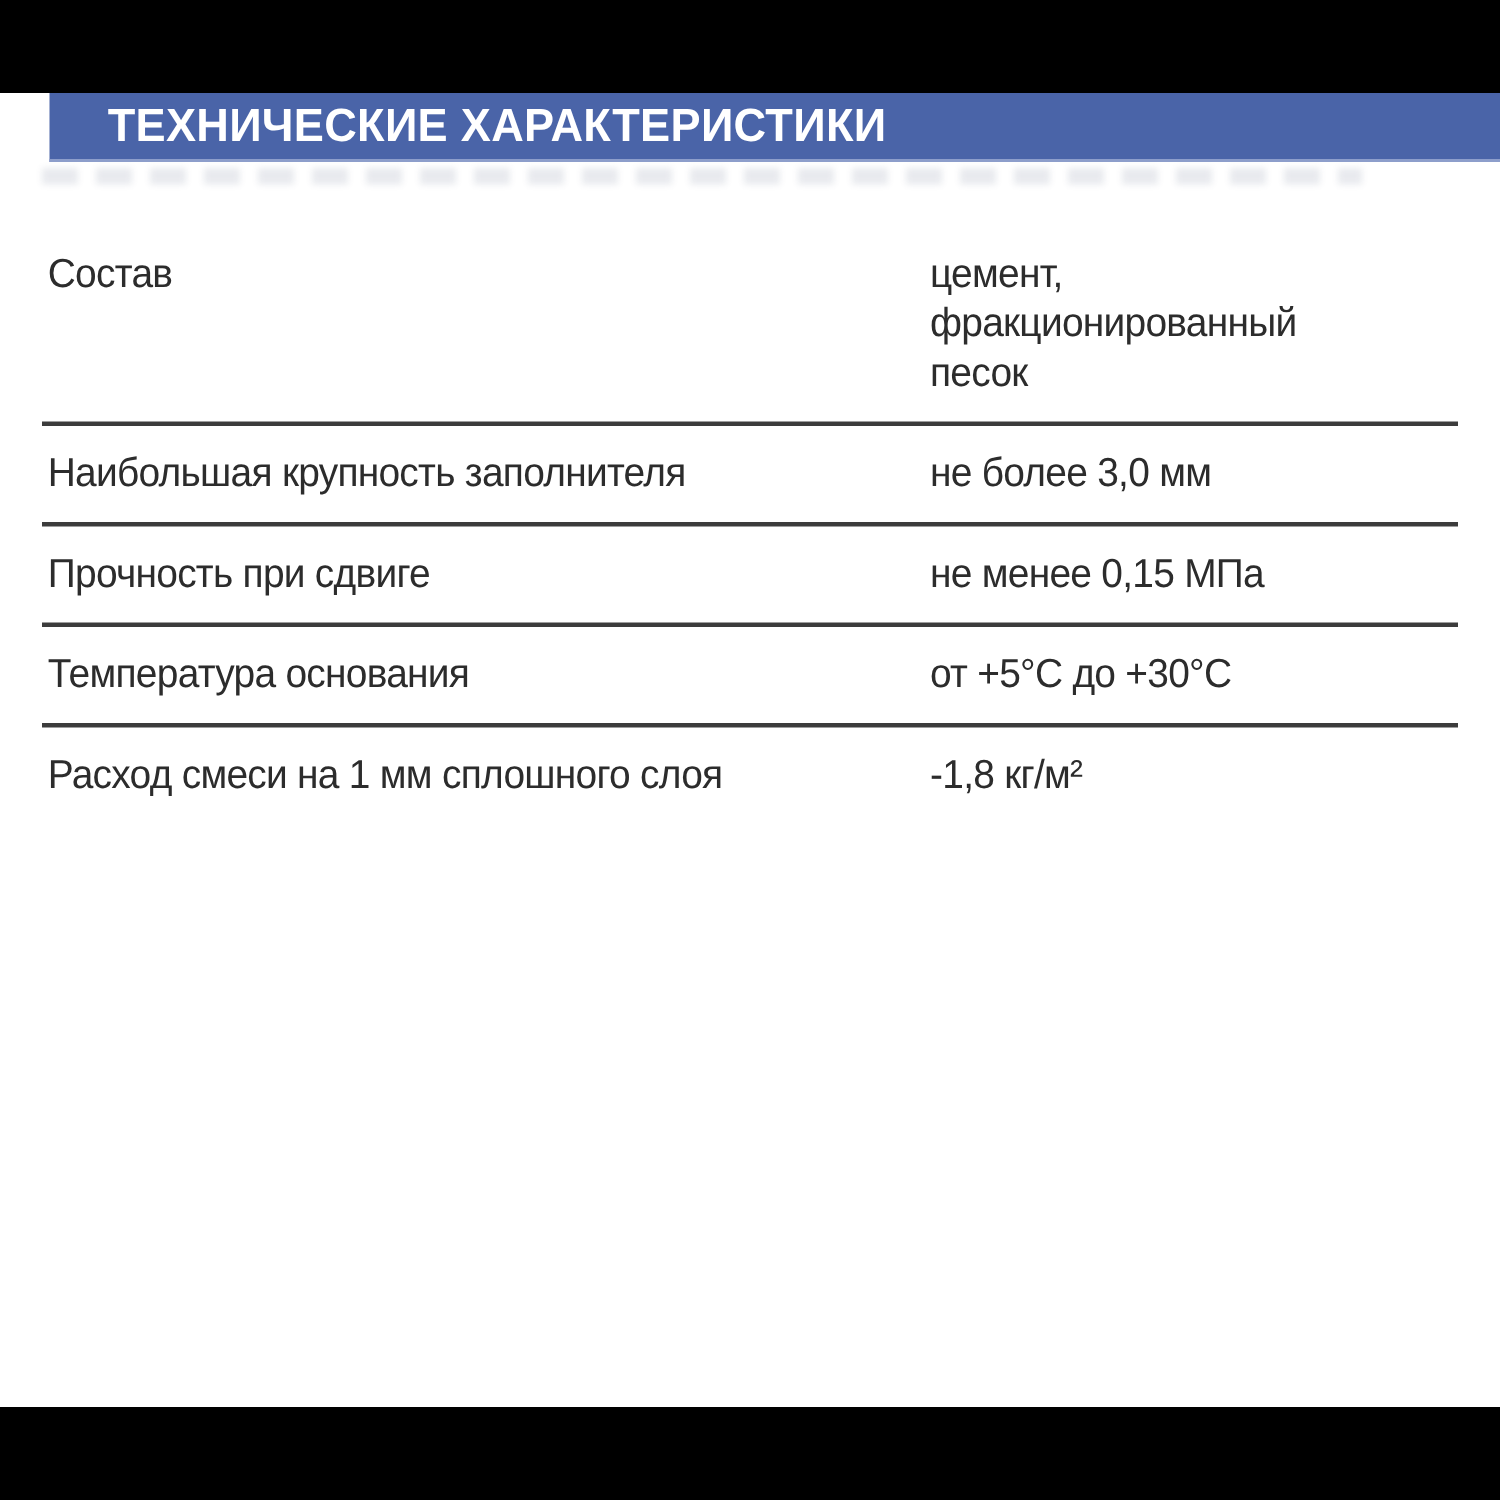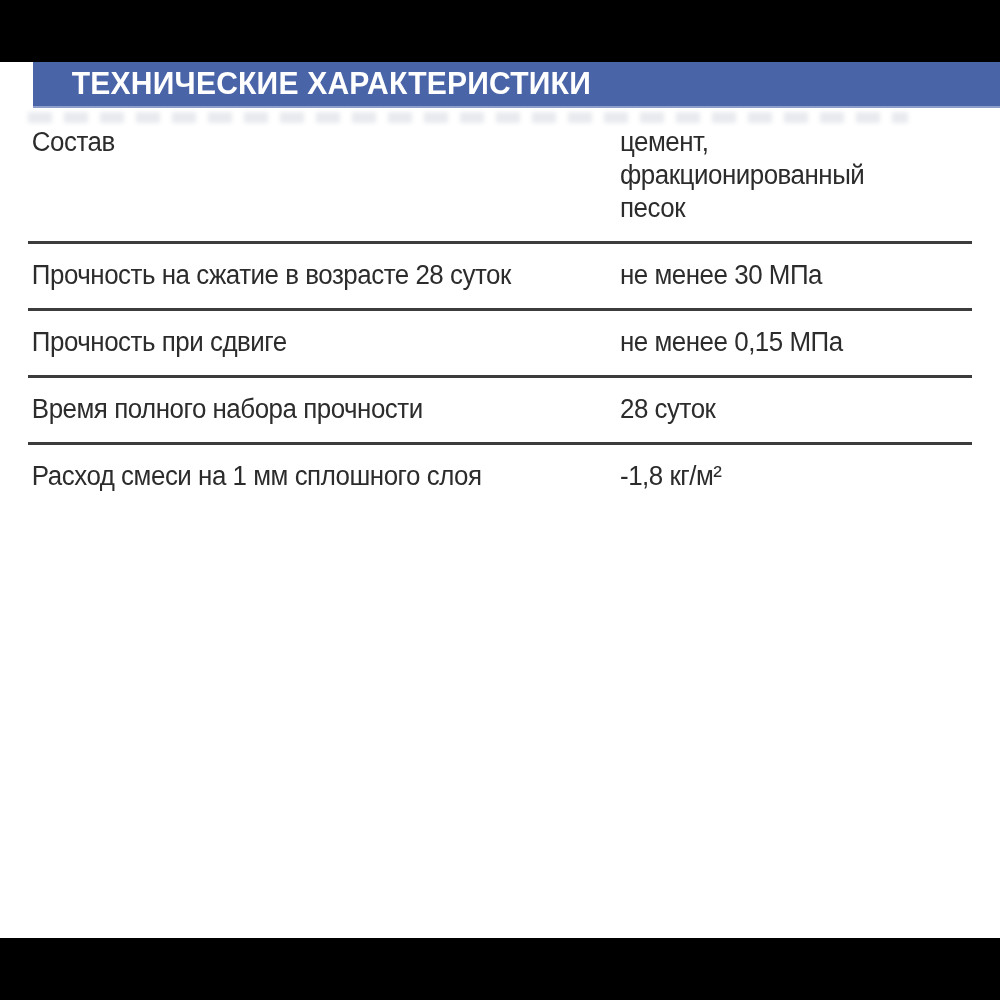--- a/index.html
+++ b/index.html
@@ -60,21 +60,21 @@
     width: 1000px;
     padding: 10px 28px 0 28px;
     z-index: 2;
   }
   .row {
     display: flex;
     align-items: flex-start;
     padding: 15px 0 16px 0;
     border-bottom: 3px solid #3c3c3c;
   }
-  .row:first-child { padding-top: 6px; }
+  .row:first-child { padding-top: 6px; margin-top: 40px; }
   .row:last-child { border-bottom: none; }
   .cell {
     font-size: 27px;
     line-height: 33px;
     color: #2c2c2c;
     letter-spacing: -0.5px;
     white-space: pre-line;
     transform: scaleX(0.96);
     transform-origin: left top;
   }
@@ -100,39 +100,39 @@
   <div class="ghost-artifact"></div>
 
   <div class="spec-table">
     <div class="row">
       <div class="cell label">Состав</div>
       <div class="cell value">цемент, фракционированный
 песок</div>
     </div>
 
 
+    <div class="row">
+      <div class="cell label">Наибольшая крупность заполнителя</div>
+      <div class="cell value">не более 3,0 мм</div>
+    </div>
 
 
-    <div class="row">
-      <div class="cell label">Прочность на сжатие в возрасте 28 суток</div>
-      <div class="cell value">не менее 30 МПа</div>
-    </div>
 
     <div class="row">
       <div class="cell label">Прочность при сдвиге</div>
       <div class="cell value">не менее 0,15 МПа</div>
     </div>
 
 
+    <div class="row">
+      <div class="cell label">Температура основания</div>
+      <div class="cell value">от +5°С до +30°С</div>
+    </div>
 
 
-    <div class="row">
-      <div class="cell label">Время полного набора прочности</div>
-      <div class="cell value">28 суток</div>
-    </div>
 
     <div class="row">
       <div class="cell label">Расход смеси на 1 мм сплошного слоя</div>
       <div class="cell value">-1,8 кг/м²</div>
     </div>
   </div>
 
   <div class="bar bottom"></div>
 
 </div>

